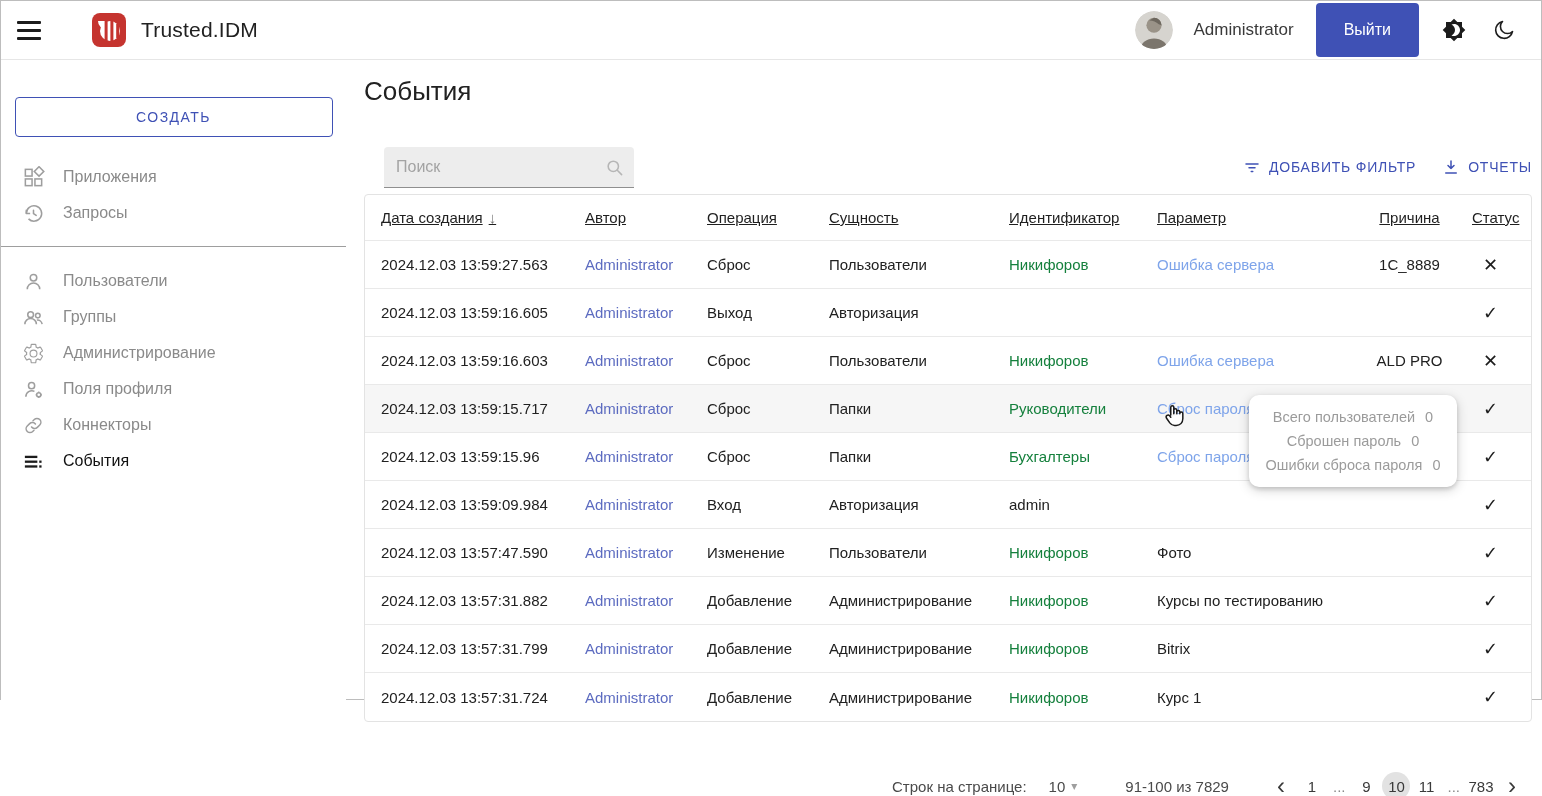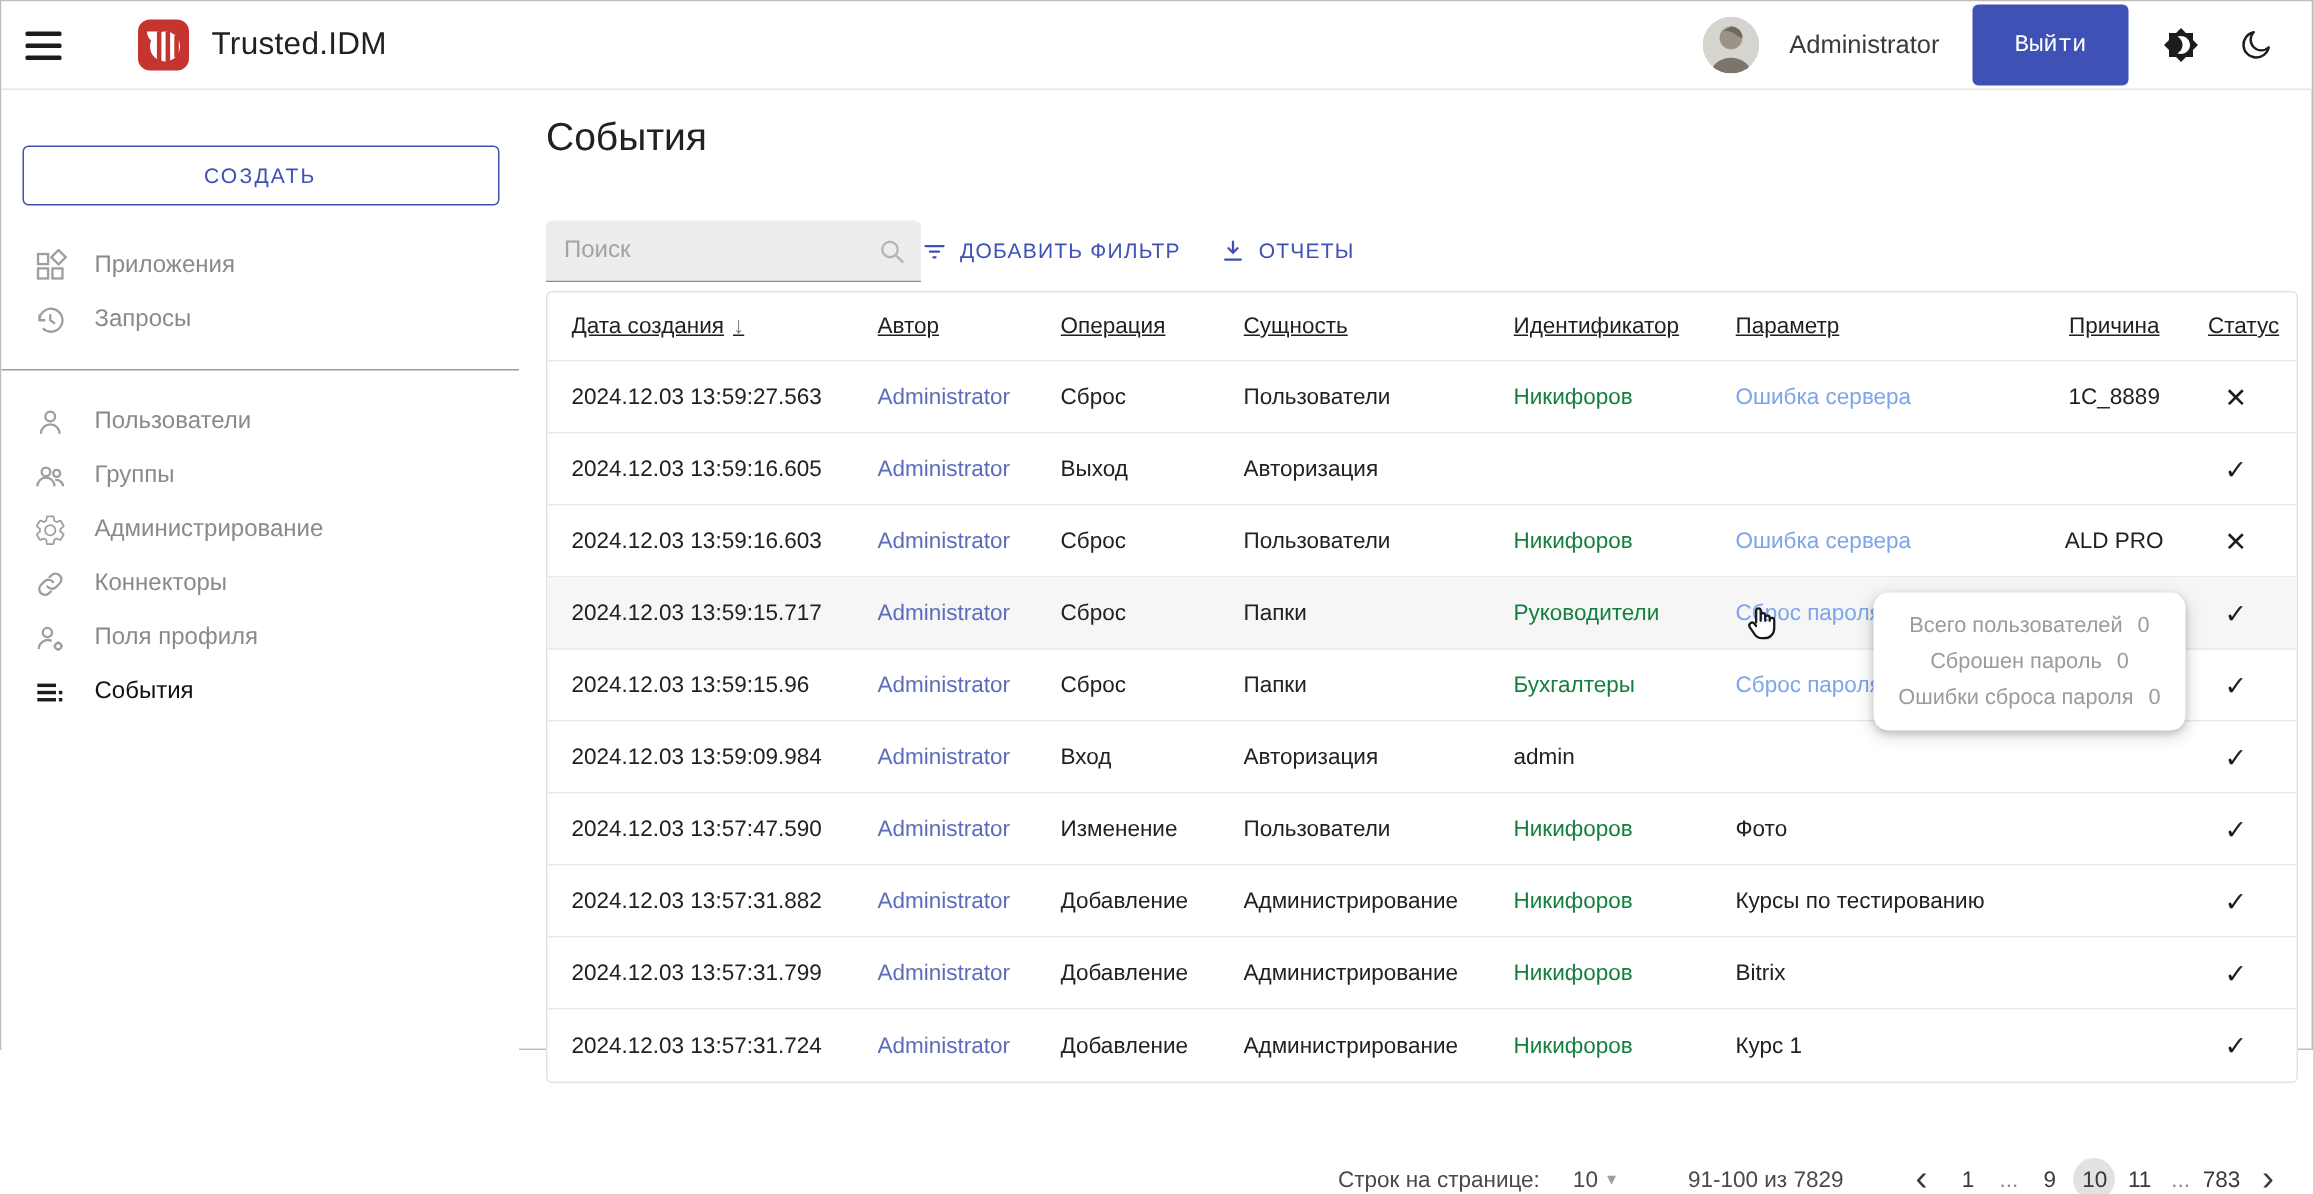--- a/index.html
+++ b/index.html
@@ -9,37 +9,37 @@
   
   .topbar { height:59px; display:flex; align-items:center; justify-content:space-between; padding:0 22px 0 16px; border-bottom:1px solid #e6e6e6; background:#fff; }
   .topbar-left { display:flex; align-items:center; gap:14px; }
   .hamburger { width:30px; height:30px; display:flex; flex-direction:column; justify-content:center; gap:5px; cursor:pointer; margin-right:30px; }
   .hamburger span { display:block; width:24px; height:3px; background:#1c1c1c; border-radius:1px; }
   .brand-logo { width:36px; height:36px; }
   .brand-name { font-size:21px; color:#212121; letter-spacing:.2px; }
   .topbar-right { display:flex; align-items:center; gap:20px; }
   .avatar { width:38px; height:38px; border-radius:50%; overflow:hidden; flex:0 0 auto; }
   .username { font-size:17px; color:#3a3a3a; margin-right:2px; }
-  .logout-btn { background:#3f51b5; color:#fff; border:none; border-radius:4px; font-size:16px; padding:18px 28px; cursor:pointer; font-family:Liberation Mono, monospace; }
+  .logout-btn { background:#3f51b5; color:#fff; border:none; border-radius:4px; font-size:16px; padding:18px 28px; cursor:pointer; font-family:Liberation Sans, sans-serif; }
   .icon-btn { width:30px; height:30px; display:flex; align-items:center; justify-content:center; cursor:pointer; }
 
   
   .body-wrap { display:flex; height:737px; }
   .sidebar { width:345px; flex:0 0 345px; padding-top:25px; background:#fff; }
   .create-btn { display:block; width:318px; margin:12px auto; height:40px; background:#fff; border:1px solid #3f51b5; border-radius:4px; color:#3f51b5; font-size:14px; letter-spacing:1.5px; cursor:pointer; font-family:inherit; }
   .nav { margin-top:22px; }
   .nav-item { display:flex; align-items:center; gap:18px; height:36px; padding-left:20px; color:#8a8a8a; font-size:16px; cursor:pointer; }
   .nav-item .nav-ic { width:24px; height:24px; flex:0 0 24px; display:flex; align-items:center; justify-content:center; }
   .nav-item.active { color:#111; }
   .nav-divider { border:none; border-top:1px solid #9e9e9e; margin:15px 0 16px 0; }
 
   main { flex:1; padding:16px 9px 0 18px; position:relative; }
   .page-title { font-size:26px; font-weight:500; color:#212121; margin:0 0 40px 0; }
 
-  .toolbar { display:flex; align-items:flex-end; margin-bottom:6px; }
+  .toolbar { display:flex; align-items:flex-end; justify-content:space-between; margin-bottom:6px;margin-left:20px; }
   .search-box { position:relative; width:250px; }
   .search-box input { width:250px; height:41px; background:#ededed; border:none; border-bottom:1px solid #8f8f8f; border-radius:4px 4px 0 0; padding:0 36px 0 12px; font-size:16px; font-family:inherit; color:#212121; outline:none; }
   .search-box input::placeholder { color:#a3a3a3; }
   .search-ic { position:absolute; right:10px; top:11px; opacity:.45; }
   .toolbar-actions { display:flex; align-items:center; gap:26px; padding-bottom:12px; }
   .action-link { display:flex; align-items:center; gap:8px; color:#3f51b5; font-size:14px; font-weight:500; letter-spacing:.8px; cursor:pointer; }
 
   
   .table { border:1px solid #e3e3e3; border-radius:4px; overflow:hidden; background:#fff; }
   .tr { display:grid; grid-template-columns:204px 122px 122px 180px 148px 200px 115px 1fr; align-items:center; padding-left:16px; height:48px; border-bottom:1px solid #e9e9e9; font-size:15px; }
@@ -171,37 +171,37 @@
         <div class="nav-item">
           <span class="nav-ic">
             <svg width="23" height="23" viewBox="0 0 24 24" fill="#9e9e9e">
               <path d="M19.14 12.94c.04-.3.06-.61.06-.94s-.02-.64-.07-.94l2.03-1.58a.49.49 0 0 0 .12-.61l-1.92-3.32a.49.49 0 0 0-.59-.22l-2.39.96c-.5-.38-1.03-.7-1.62-.94l-.36-2.54a.48.48 0 0 0-.48-.41h-3.84c-.24 0-.43.17-.47.41l-.36 2.54c-.59.24-1.13.57-1.62.94l-2.39-.96a.48.48 0 0 0-.59.22L2.73 8.87c-.12.21-.08.47.12.61l2.03 1.58c-.05.3-.09.63-.09.94s.02.64.07.94l-2.03 1.58a.49.49 0 0 0-.12.61l1.92 3.32c.12.22.37.29.59.22l2.39-.96c.5.38 1.03.7 1.62.94l.36 2.54c.05.24.24.41.48.41h3.84c.24 0 .44-.17.47-.41l.36-2.54c.59-.24 1.13-.56 1.62-.94l2.39.96c.22.08.47 0 .59-.22l1.92-3.32a.49.49 0 0 0-.12-.61l-2.01-1.58zM12 15.6A3.61 3.61 0 0 1 8.4 12c0-1.98 1.62-3.6 3.6-3.6s3.6 1.62 3.6 3.6-1.62 3.6-3.6 3.6z" fill="none" stroke="#9e9e9e" stroke-width="1.2"></path>
             </svg>
           </span>
           <span>Администрирование</span>
         </div>
         <div class="nav-item">
           <span class="nav-ic">
-            <svg width="23" height="23" viewBox="0 0 24 24" fill="none" stroke="#9e9e9e" stroke-width="1.6" stroke-linecap="round">
-              <path d="M10 13.5a4 4 0 0 0 6 .5l2.5-2.5a4 4 0 1 0-5.7-5.7L11.5 7"></path>
-              <path d="M14 10.5a4 4 0 0 0-6-.5L5.5 12.5a4 4 0 1 0 5.7 5.7l1.3-1.2"></path>
-            </svg>
-          </span>
-          <span>Коннекторы</span>
-        </div>
-        <div class="nav-item">
-          <span class="nav-ic">
             <svg width="23" height="23" viewBox="0 0 24 24" fill="none" stroke="#9e9e9e" stroke-width="1.6">
               <circle cx="10" cy="8" r="3.2"></circle>
                 <path d="M4 19.5a6.3 6.3 0 0 1 9-5.6"></path>
               <circle cx="17.5" cy="17.5" r="2.2"></circle>
                 <path d="M17.5 14.2v1m0 4.6v1m3.3-3.3h-1m-4.6 0h-1" stroke-width="1.3"></path>
             </svg>
           </span>
           <span>Поля профиля</span>
+        </div>
+        <div class="nav-item">
+          <span class="nav-ic">
+            <svg width="23" height="23" viewBox="0 0 24 24" fill="none" stroke="#9e9e9e" stroke-width="1.6" stroke-linecap="round">
+              <path d="M10 13.5a4 4 0 0 0 6 .5l2.5-2.5a4 4 0 1 0-5.7-5.7L11.5 7"></path>
+              <path d="M14 10.5a4 4 0 0 0-6-.5L5.5 12.5a4 4 0 1 0 5.7 5.7l1.3-1.2"></path>
+            </svg>
+          </span>
+          <span>Коннекторы</span>
         </div>
         <div class="nav-item active">
           <span class="nav-ic">
             <svg width="23" height="23" viewBox="0 0 24 24" fill="#1c1c1c">
               <rect x="3" y="6" width="13" height="2.4"></rect>
                 <rect x="3" y="11" width="13" height="2.4"></rect>
                 <rect x="3" y="16" width="13" height="2.4"></rect>
               <rect x="18" y="11" width="2.4" height="2.4"></rect>
                 <rect x="18" y="16" width="2.4" height="2.4"></rect>
             </svg>

